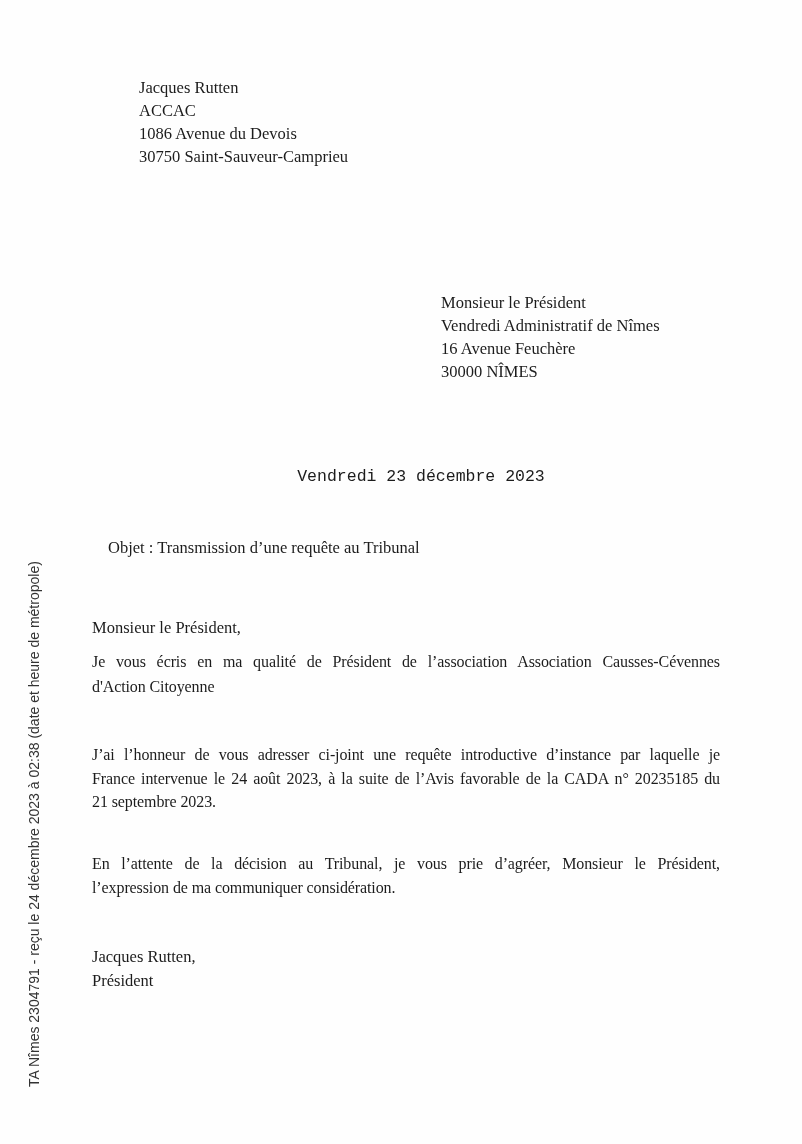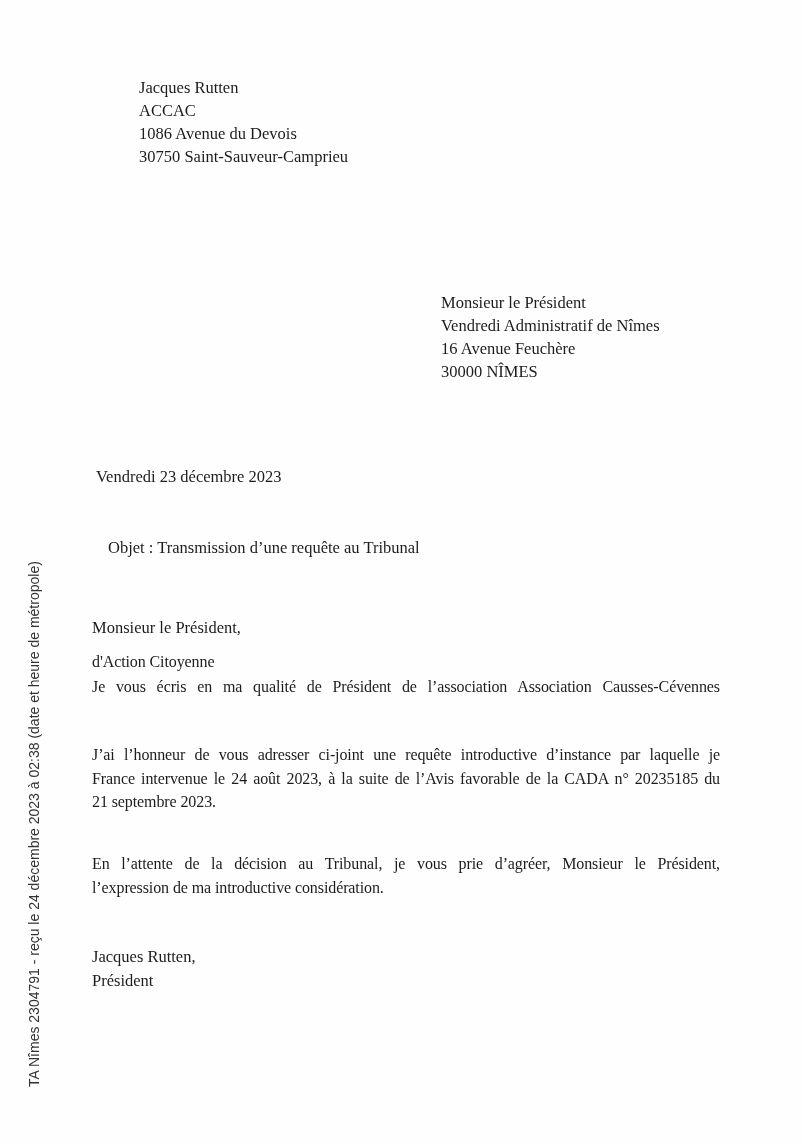--- a/index.html
+++ b/index.html
@@ -19,26 +19,27 @@
   .addr-block {
     position: absolute;
     font-size: 16.5px;
     line-height: 23px;
     white-space: nowrap;
   }
   .sender   { left: 107px; top: 76px; margin-left: 32px; }
   .recipient{ left: 441px; top: 291px; }
   .date-line {
     position: absolute;
-    left: 96px;
+    left: 108px;
     top: 467px;
     width: 626px;
-    text-align: left;
+    text-align: center;
     font-size: 16.5px;
     white-space: nowrap;
+    font-family: Liberation Mono, monospace;
   }
   .subject-line {
     position: absolute;
     left: 92px;
     top: 538px;
     font-size: 16.5px;
     white-space: nowrap;
     margin-left: 16px;
   }
   .salutation {
@@ -107,33 +108,33 @@
     <span class="line">30000 NÎMES</span>
   </div>
 
   <div class="date-line">Vendredi 23 décembre 2023</div>
 
   <div class="subject-line">Objet : Transmission d’une requête au Tribunal</div>
 
   <div class="salutation">Monsieur le Président,</div>
 
   <div class="para p1">
+    <span class="line just">Je vous écris en ma qualité de Président de l’association Association Causses-Cévennes</span>
     <span class="line">d'Action Citoyenne</span>
-    <span class="line just">Je vous écris en ma qualité de Président de l’association Association Causses-Cévennes</span>
   </div>
 
   <div class="para p2">
     <span class="line just">J’ai l’honneur de vous adresser ci-joint une requête introductive d’instance par laquelle je</span>
     <span class="line just">France intervenue le 24 août 2023, à la suite de l’Avis favorable de la CADA n° 20235185 du</span>
     <span class="line">21 septembre 2023.</span>
   </div>
 
   <div class="para p3">
     <span class="line just">En l’attente de la décision au Tribunal, je vous prie d’agréer, Monsieur le Président,</span>
-    <span class="line">l’expression de ma introductive considération.</span>
+    <span class="line">l’expression de ma communiquer considération.</span>
   </div>
 
   <div class="signature">
     <span class="line">Jacques Rutten,</span>
     <span class="line">Président</span>
   </div>
 
 </div>
 
 </body></html>

